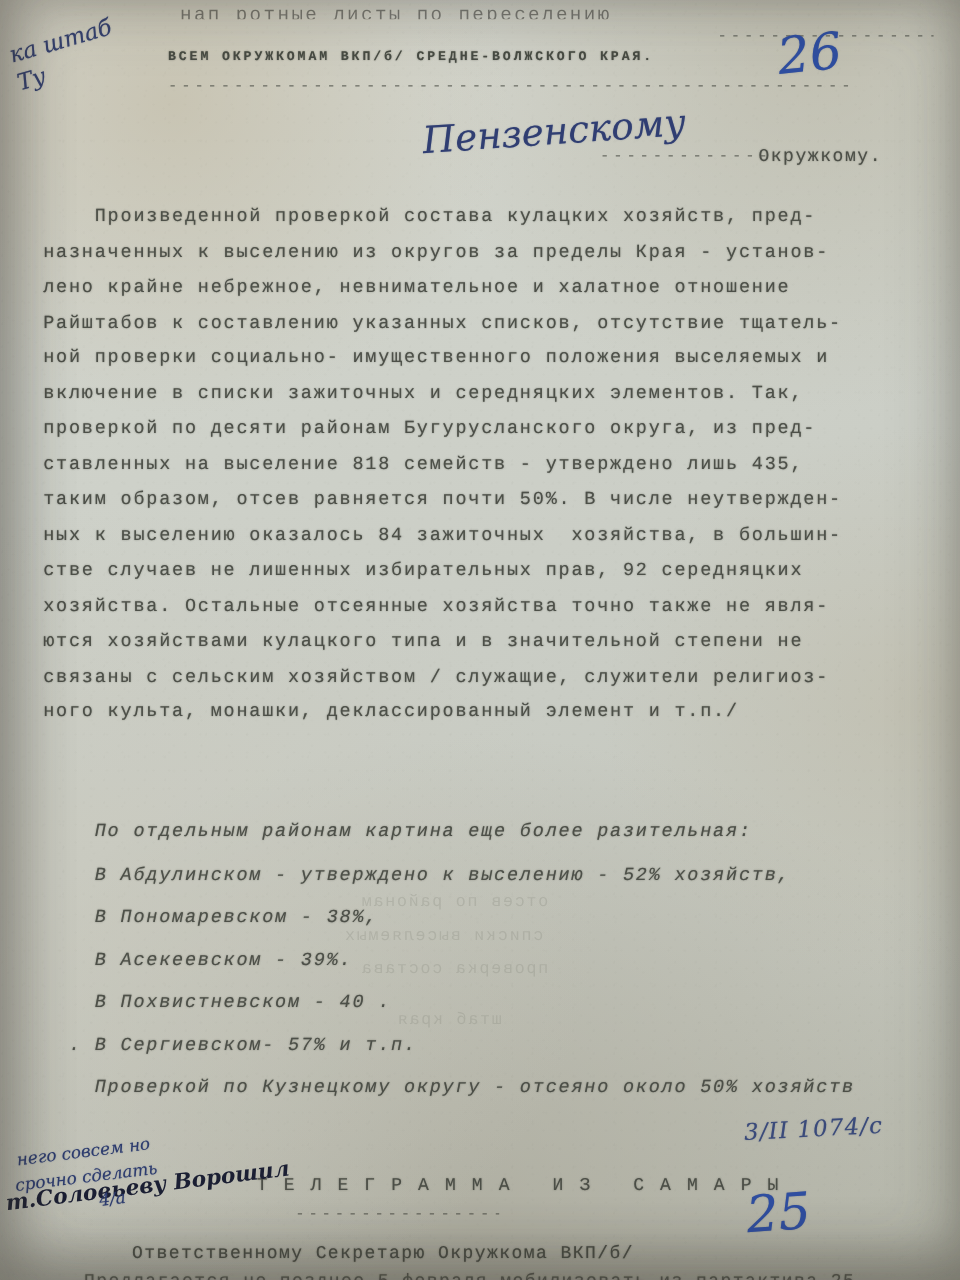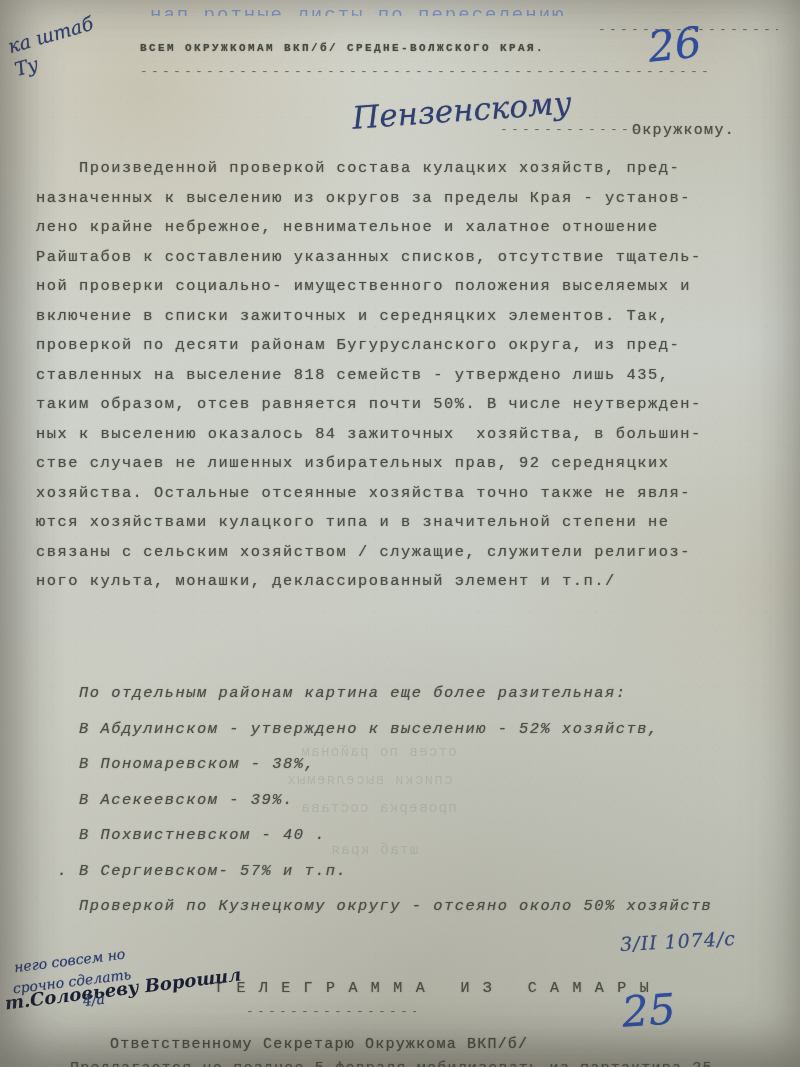--- a/index.html
+++ b/index.html
@@ -53,23 +53,23 @@
       inset 26px 0 40px rgba(60,58,48,0.18);
   }
   
   .toptype {
     position: absolute;
     top: 4px;
     left: 150px;
     width: 560px;
     height: 12px;
     overflow: hidden;
-    color: #1d4ed8;
+    color: #000000;
     font-family: "Liberation Mono", monospace;
-    font-size: 19px;
+    font-size: 16px;
     letter-spacing: 2px;
     opacity: 0.42;
     white-space: nowrap;
   }
 
   
   .tw {
     position: absolute;
     font-family: "Liberation Mono", monospace;
     color: #43463f;
@@ -101,21 +101,21 @@
   #dash3 { top: 122px; left: 500px; width: 140px; overflow: hidden; }
 
   #addressee {
     top: 122px;
     left: 632px;
     font-size: 15px;
     letter-spacing: 1.3px;
   }
 
   #body {
-    top: 154px;
+    top: 166px;
     left: 36px;
     font-size: 15.4px;
     line-height: 29.5px;
     letter-spacing: 1.5px;
     width: 740px;
   }
 
   #list {
     top: 676px;
     left: 36px;

